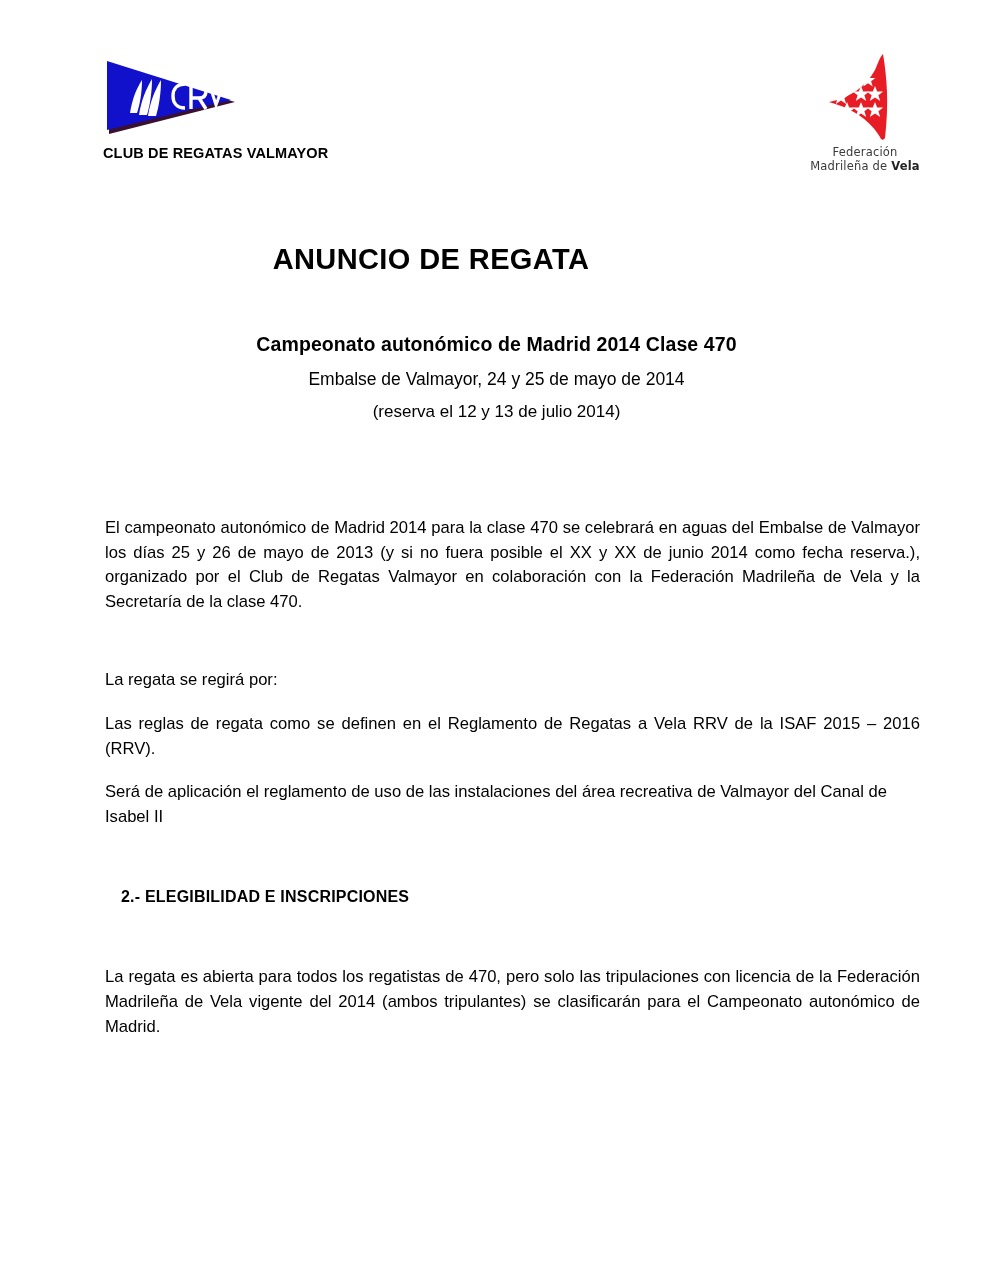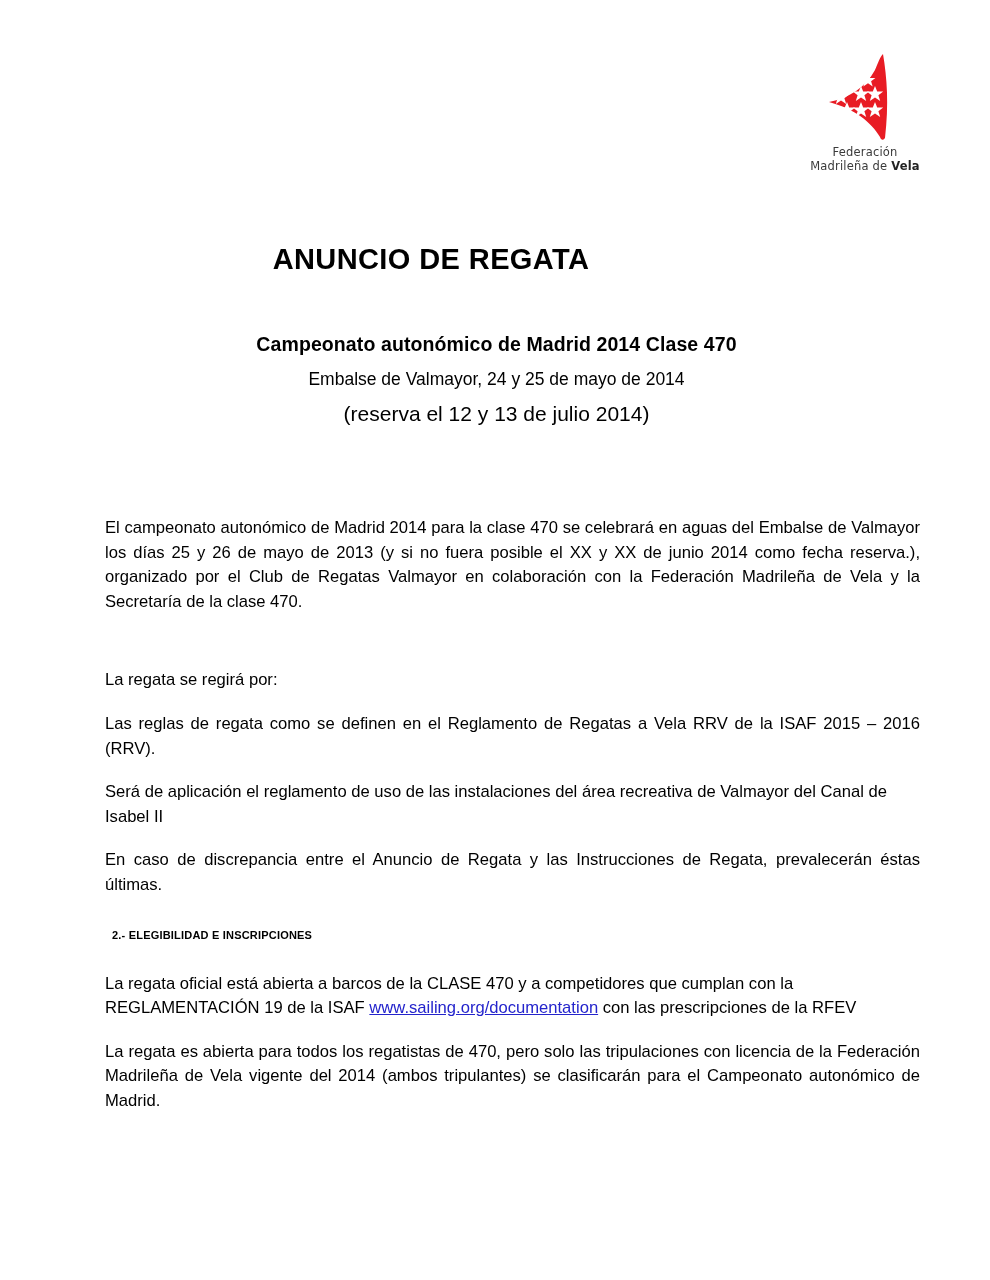--- a/index.html
+++ b/index.html
@@ -103,21 +103,21 @@
     font-weight: bold;
     letter-spacing: 0.1px;
   }
   .subtitle-line {
     margin-top: 13px;
     font-size: 17.5px;
     font-weight: normal;
   }
   .subtitle-line2 {
     margin-top: 12px;
-    font-size: 21px;
+    font-size: 17px;
     font-weight: normal;
   }
 
   
   .body-area {
     position: absolute;
     top: 516px;
     left: 105px;
     width: 815px;
   }
@@ -134,38 +134,63 @@
   .gap-md  { height: 24px; }
   .gap-lg  { height: 30px; }
 
   h2.heading-1 {
     margin: 0;
     font-size: 20.5px;
     font-weight: bold;
     letter-spacing: 0.2px;
   }
   h2.heading-2 {
-    margin: 7px;
-    font-size: 11px;
+    margin: 16px;
+    font-size: 16px;
     font-weight: bold;
     letter-spacing: 0.2px;
   }
 
   a.doclink {
     color: #2424cc;
     text-decoration: underline;
   }
 </style>
 </head>
 <body>
 
 <div class="page">
 
   <div class="header">
 
+    <div class="logo-left">
+      <div class="crv-flag">
+        <svg width="134" height="80" viewBox="0 0 134 80" xmlns="http://www.w3.org/2000/svg">
+
+          <polygon points="6,6 132,44 6,76" fill="#3a1030"></polygon>
+
+          <polygon points="4,3 128,42 4,72" fill="#1111cc"></polygon>
+
+          <g fill="#ffffff">
+            <path d="M27,55 C29,42 33,31 39,22 C39,34 37,46 34,55 Z"></path>
+            <path d="M36,57 C38,43 43,31 49,21 C49,34 47,47 44,57 Z"></path>
+            <path d="M45,58 C47,44 52,32 58,22 C58,35 56,48 53,58 Z"></path>
+          </g>
+
+          <g fill="none" stroke="#ffffff" stroke-width="3.4">
+            <path d="M82,26 C74,26 70,31 70,38 C70,45 74,50 82,50"></path>
+            <path d="M88,51 L88,26 L96,26 C101,26 103,29 103,33 C103,37 101,40 96,40 L88,40 M96,40 L103,51"></path>
+          </g>
+          <g fill="none" stroke="#ffffff" stroke-width="3.0">
+            <path d="M107,28 L113,47 L119,30"></path>
+          </g>
+        </svg>
+      </div>
+      <div class="club-name">CLUB DE REGATAS VALMAYOR</div>
+    </div>
 
     <div class="logo-right">
       <div class="fmv-mark">
         <svg width="112" height="92" viewBox="0 0 112 92" xmlns="http://www.w3.org/2000/svg">
 
           <path d="M74,2 C78,26 80,52 76,86 C74,89 72,88 71,85 C62,70 46,57 20,50 C40,46 56,36 66,18 C69,11 71,5 74,2 Z" fill="#e81c24"></path>
 
           <g fill="#ffffff">
             <polygon points="32,37 34.2,42.6 40.2,42.6 35.4,46.2 37.2,52 32,48.4 26.8,52 28.6,46.2 23.8,42.6 29.8,42.6"></polygon>
             <polygon points="52,34 54.2,39.6 60.2,39.6 55.4,43.2 57.2,49 52,45.4 46.8,49 48.6,43.2 43.8,39.6 49.8,39.6"></polygon>
@@ -206,29 +231,27 @@
     <div class="gap-sm"></div>
 
     <p class="para">Las reglas de regata como se definen en el Reglamento de Regatas a Vela RRV de la ISAF 2015 – 2016 (RRV).</p>
 
     <div class="gap-sm"></div>
 
     <p class="para no-justify">Será de aplicación el reglamento de uso de las instalaciones del área recreativa de Valmayor del Canal de Isabel II</p>
 
     <div class="gap-sm"></div>
 
-    <p class="para">En caso de discrepancia entre el Anuncio de Regata y las Instrucciones de Regata, prevalecerán éstas últimas.</p>
 
     <div class="gap-md"></div>
 
     <h2 class="heading-2">2.- ELEGIBILIDAD E INSCRIPCIONES</h2>
 
     <div class="gap-md"></div>
 
-    <p class="para no-justify"><span>La regata oficial está abierta a barcos de la CLASE 470 y a competidores que cumplan con la REGLAMENTACIÓN 19 de la ISAF </span><a class="doclink" href="#">www.sailing.org/documentation</a><span> con las prescripciones de la RFEV</span></p>
 
     <div class="gap-sm"></div>
 
     <p class="para">La regata es abierta para todos los regatistas de 470, pero solo las tripulaciones con licencia de la Federación Madrileña de Vela vigente del 2014 (ambos tripulantes) se clasificarán para el Campeonato autonómico de Madrid.</p>
 
   </div>
 
 </div>
 
 </body></html>

